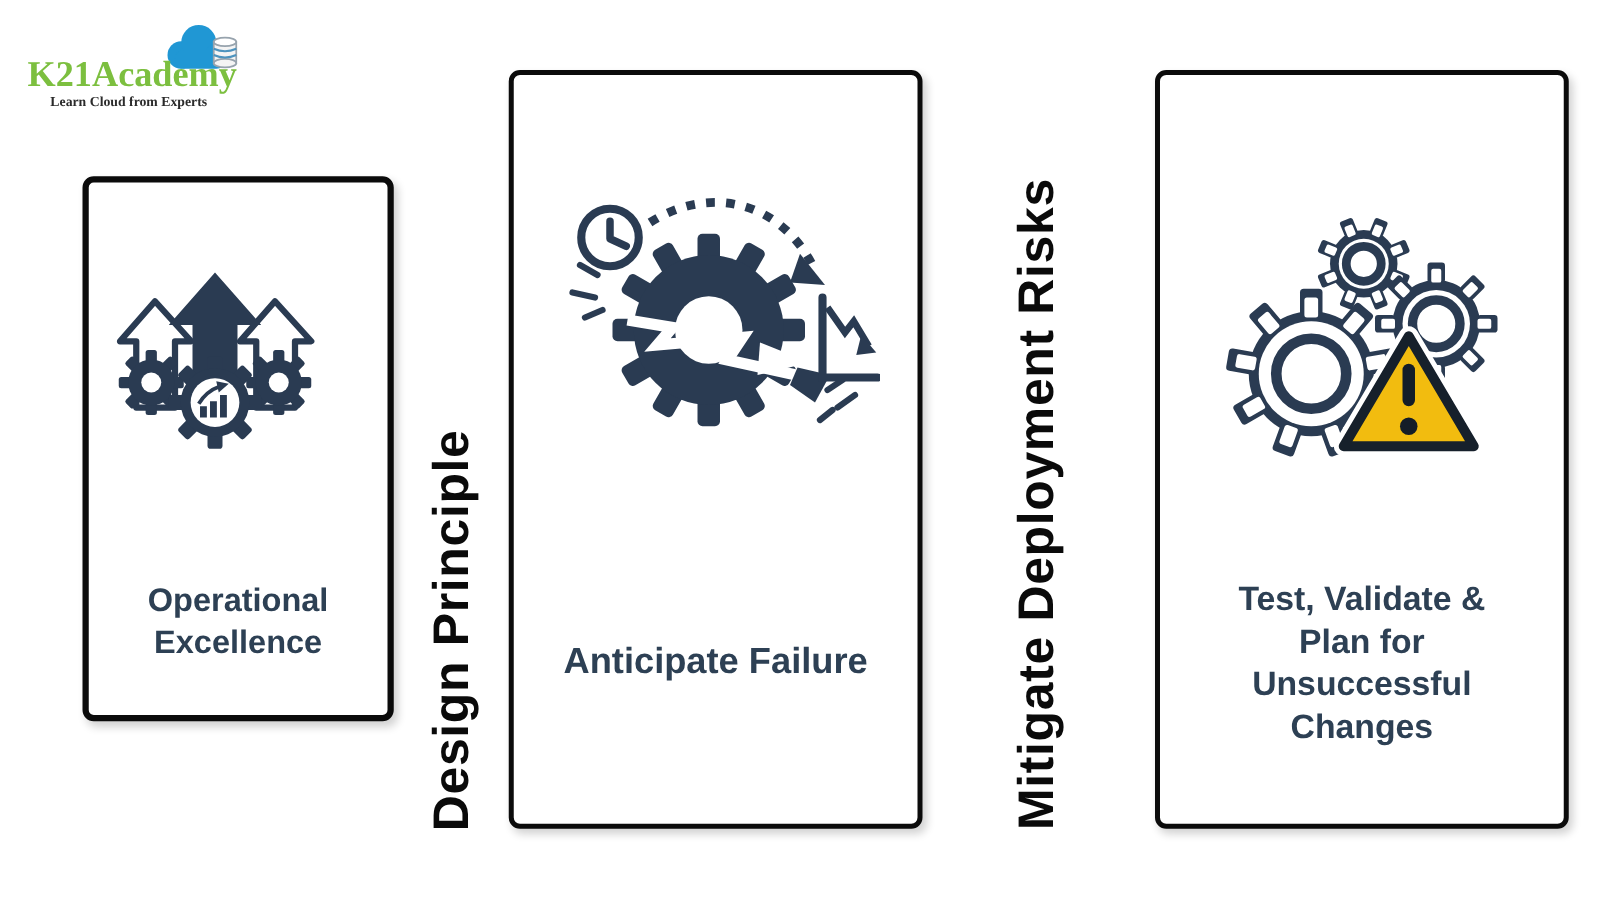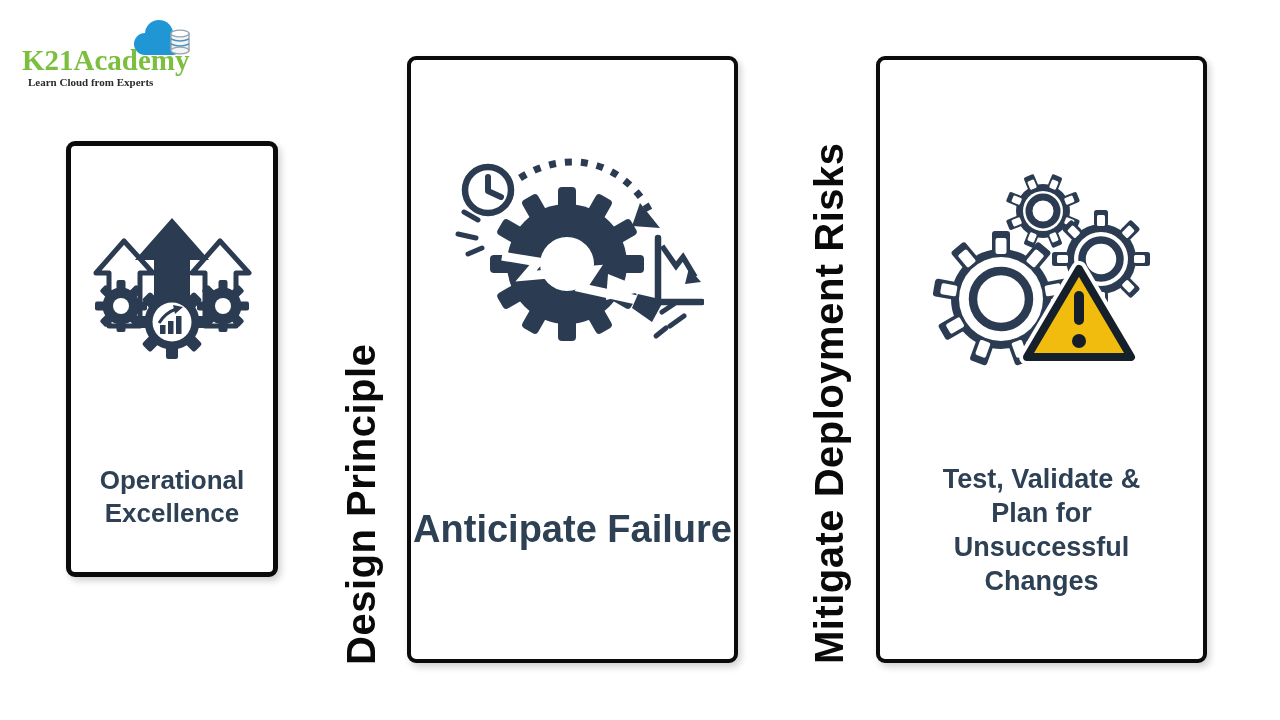--- a/index.html
+++ b/index.html
@@ -9,44 +9,44 @@
   }
 
   
   .logo { position:absolute; left:20px; top:8px; width:175px; height:84px;font-family:Liberation Serif, serif; }
   .logo .cloud-svg { position:absolute; left:110px; top:10px; }
   .logo .brand {
     position:absolute; left:2px; top:36px; font-size:29px; font-weight:bold;
     color:#7CBF3F; letter-spacing:0px; white-space:nowrap;
   }
   .logo .tagline {
-    position:absolute; left:8px; top:68px; width:150px; 
+    position:absolute; left:8px; top:68px; width:150px; text-align:center;
     font-size:11px; font-weight:bold; color:#2b2b2b; white-space:nowrap;
   }
 
   
   .card {
     position:absolute; background:#ffffff; border:4px solid #0B0B0B;
     border-radius:9px; box-shadow:3px 4px 7px rgba(0,0,0,0.18);
   }
-  .card-1 { left:66px; top:141px; width:202px; height:426px; border-width:5px; }
+  .card-1 { left:66px; top:141px; width:202px; height:426px; border-width:5px;padding-left:37px; }
   .card-2 { left:407px; top:56px; width:323px; height:599px; }
-  .card-3 { left:876px; top:56px; width:323px; height:599px; }
+  .card-3 { left:924px; top:56px; width:323px; height:599px; }
 
   .icon-wrap { position:absolute; }
   .card-1 .icon-wrap { left:19px; top:70px; }
   .card-2 .icon-wrap { left:41px; top:96px; }
   .card-3 .icon-wrap { left:51px; top:101px; }
 
   .card-title {
     position:absolute; left:0; right:0; margin:0; text-align:center;
     font-weight:bold; color:#2D4054;
   }
   .card-1 .card-title { top:318px; font-size:26px; line-height:33px; }
-  .card-2 .card-title { top:452px; font-size:38px; line-height:34px; }
+  .card-2 .card-title { top:452px; font-size:29px; line-height:34px; }
   .card-3 .card-title { top:402px; left:36px; right:36px; font-size:27px; line-height:34px; }
 
   
   .vlabel {
     position:absolute; writing-mode:vertical-rl; transform:rotate(180deg);
     font-weight:bold; color:#0A0A0A; font-size:40px; letter-spacing:0.5px;
     white-space:nowrap; line-height:1.15;
   }
   .vlabel-design   { left:338px; top:327px; height:338px; }
   .vlabel-mitigate { left:806px; top:104px; height:560px; }

